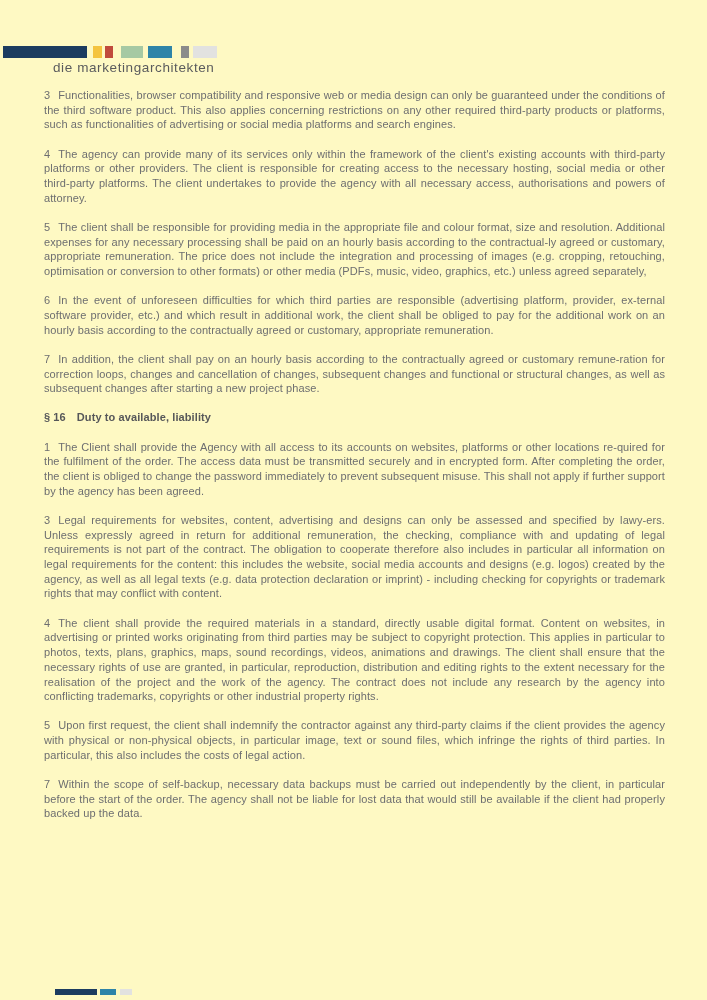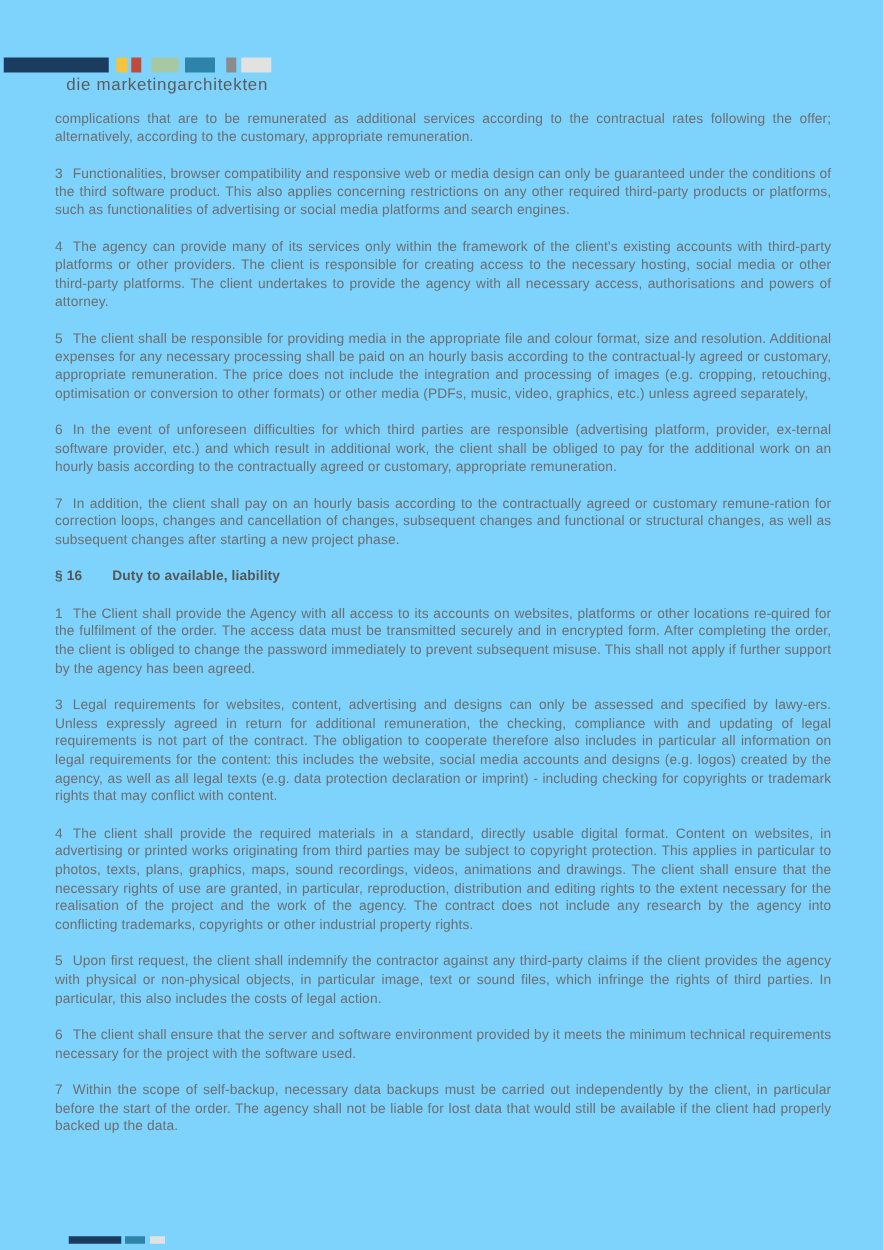--- a/index.html
+++ b/index.html
@@ -1,20 +1,20 @@
 <!DOCTYPE html>
 <html><head>
 <meta charset="utf-8">
 <style>
   html, body { margin: 0; padding: 0; background: #ffffff; }
   .page {
     position: relative;
     width: 707px;
     height: 1000px;
-    background: #7dd3fc;
+    background: #fef9c3;
     overflow: hidden;
     font-family: "Liberation Sans", sans-serif;
   }
   .logo-bar {
     position: absolute;
     left: 3px;
     top: 46px;
     height: 12px;
     display: flex;
     align-items: stretch;
@@ -44,21 +44,21 @@
   }
   .para .pnum { padding-right: 8px; }
   .heading {
     margin: 0 0 14.5px 0;
     font-size: 11px;
     line-height: 14.7px;
     font-weight: bold;
     color: #565759;
     letter-spacing: 0.1px;
   }
-  .heading .pnum { padding-right: 24px; }
+  .heading .pnum { padding-right: 11px; }
   .footer-bar {
     position: absolute;
     left: 55px;
     top: 989px;
     height: 6px;
     display: flex;
     align-items: stretch;
   }
   .footer-seg { height: 100%; }
 </style>
@@ -74,32 +74,30 @@
         <div class="logo-seg" style="width: 8px; margin-right: 8px; background: rgb(192, 75, 60);"></div>
         <div class="logo-seg" style="width: 22px; margin-right: 5px; background: rgb(166, 201, 163);"></div>
         <div class="logo-seg" style="width: 24px; margin-right: 9px; background: rgb(46, 132, 168);"></div>
         <div class="logo-seg" style="width: 8px; margin-right: 4px; background: rgb(139, 139, 139);"></div>
         <div class="logo-seg" style="width: 24px; margin-right: 0px; background: rgb(226, 226, 224);"></div>
       </div>
     <div class="brand">die marketingarchitekten</div>
   </header>
 
   <main class="doc-body" id="doc-body">
-      <p class="para"><span>complications that are to be remunerated as additional services according to the contractual rates following the offer; alternatively, according to the customary, appropriate remuneration.</span></p>
       <p class="para"><span class="pnum">3</span><span>Functionalities, browser compatibility and responsive web or media design can only be guaranteed under the conditions of the third software product. This also applies concerning restrictions on any other required third-party products or platforms, such as functionalities of advertising or social media platforms and search engines.</span></p>
       <p class="para"><span class="pnum">4</span><span>The agency can provide many of its services only within the framework of the client's existing accounts with third-party platforms or other providers. The client is responsible for creating access to the necessary hosting, social media or other third-party platforms. The client undertakes to provide the agency with all necessary access, authorisations and powers of attorney.</span></p>
       <p class="para"><span class="pnum">5</span><span>The client shall be responsible for providing media in the appropriate file and colour format, size and resolution. Additional expenses for any necessary processing shall be paid on an hourly basis according to the contractual-ly agreed or customary, appropriate remuneration. The price does not include the integration and processing of images (e.g. cropping, retouching, optimisation or conversion to other formats) or other media (PDFs, music, video, graphics, etc.) unless agreed separately,</span></p>
       <p class="para"><span class="pnum">6</span><span>In the event of unforeseen difficulties for which third parties are responsible (advertising platform, provider, ex-ternal software provider, etc.) and which result in additional work, the client shall be obliged to pay for the additional work on an hourly basis according to the contractually agreed or customary, appropriate remuneration.</span></p>
       <p class="para"><span class="pnum">7</span><span>In addition, the client shall pay on an hourly basis according to the contractually agreed or customary remune-ration for correction loops, changes and cancellation of changes, subsequent changes and functional or structural changes, as well as subsequent changes after starting a new project phase.</span></p>
       <p class="heading"><span class="pnum">§ 16</span><span>Duty to available, liability</span></p>
       <p class="para"><span class="pnum">1</span><span>The Client shall provide the Agency with all access to its accounts on websites, platforms or other locations re-quired for the fulfilment of the order. The access data must be transmitted securely and in encrypted form. After completing the order, the client is obliged to change the password immediately to prevent subsequent misuse. This shall not apply if further support by the agency has been agreed.</span></p>
       <p class="para"><span class="pnum">3</span><span>Legal requirements for websites, content, advertising and designs can only be assessed and specified by lawy-ers. Unless expressly agreed in return for additional remuneration, the checking, compliance with and updating of legal requirements is not part of the contract. The obligation to cooperate therefore also includes in particular all information on legal requirements for the content: this includes the website, social media accounts and designs (e.g. logos) created by the agency, as well as all legal texts (e.g. data protection declaration or imprint) - including checking for copyrights or trademark rights that may conflict with content.</span></p>
       <p class="para"><span class="pnum">4</span><span>The client shall provide the required materials in a standard, directly usable digital format. Content on websites, in advertising or printed works originating from third parties may be subject to copyright protection. This applies in particular to photos, texts, plans, graphics, maps, sound recordings, videos, animations and drawings. The client shall ensure that the necessary rights of use are granted, in particular, reproduction, distribution and editing rights to the extent necessary for the realisation of the project and the work of the agency. The contract does not include any research by the agency into conflicting trademarks, copyrights or other industrial property rights.</span></p>
       <p class="para"><span class="pnum">5</span><span>Upon first request, the client shall indemnify the contractor against any third-party claims if the client provides the agency with physical or non-physical objects, in particular image, text or sound files, which infringe the rights of third parties. In particular, this also includes the costs of legal action.</span></p>
-      <p class="para"><span class="pnum">6</span><span>The client shall ensure that the server and software environment provided by it meets the minimum technical requirements necessary for the project with the software used.</span></p>
       <p class="para"><span class="pnum">7</span><span>Within the scope of self-backup, necessary data backups must be carried out independently by the client, in particular before the start of the order. The agency shall not be liable for lost data that would still be available if the client had properly backed up the data.</span></p>
     </main>
 
   <footer>
     <div class="footer-bar" id="footer-bar">
         <div class="footer-seg" style="width: 42px; margin-right: 3px; background: rgb(28, 60, 95);"></div>
         <div class="footer-seg" style="width: 16px; margin-right: 4px; background: rgb(46, 132, 168);"></div>
         <div class="footer-seg" style="width: 12px; margin-right: 0px; background: rgb(226, 226, 224);"></div>
       </div>
   </footer>

